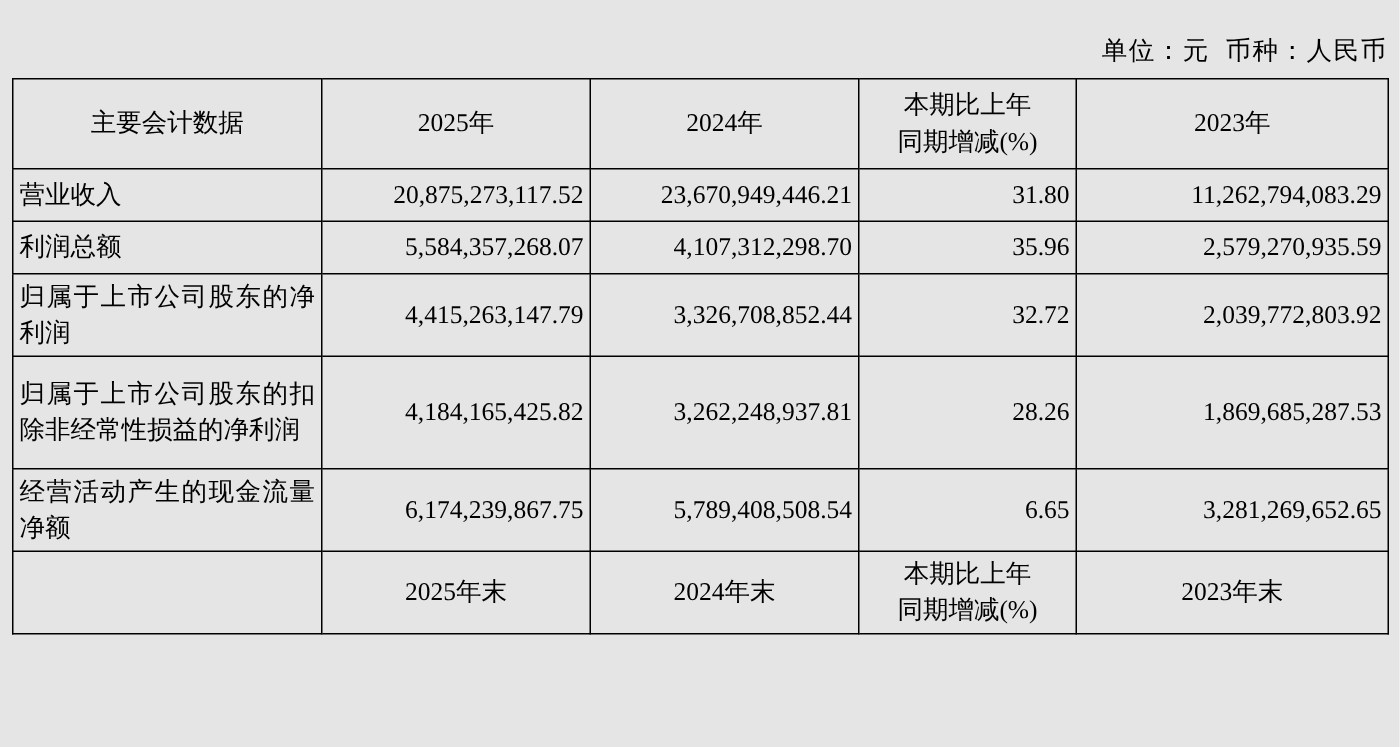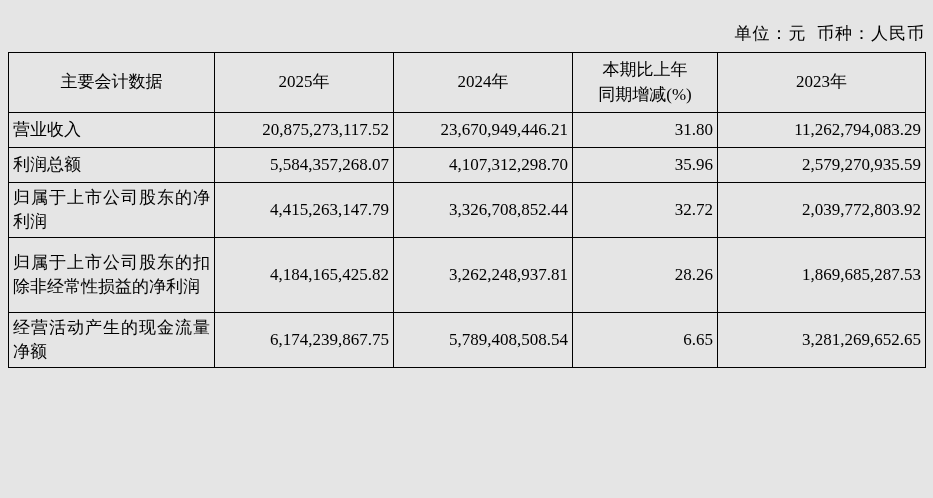--- a/index.html
+++ b/index.html
@@ -132,18 +132,26 @@
       </tr>
 
       <tr class="h55">
         <td class="label">经营活动产生的现金流量净额</td>
         <td class="num">6,174,239,867.75</td>
         <td class="num">5,789,408,508.54</td>
         <td class="pct">6.65</td>
         <td class="num">3,281,269,652.65</td>
       </tr>
 
+      <tr class="hrow h55">
+        <td></td>
+        <td>2025年末</td>
+        <td>2024年末</td>
+        <td>本期比上年
+同期增减(%)</td>
+        <td>2023年末</td>
+      </tr>
 
 
     </tbody>
   </table>
 
 </div>
 
 </body></html>

